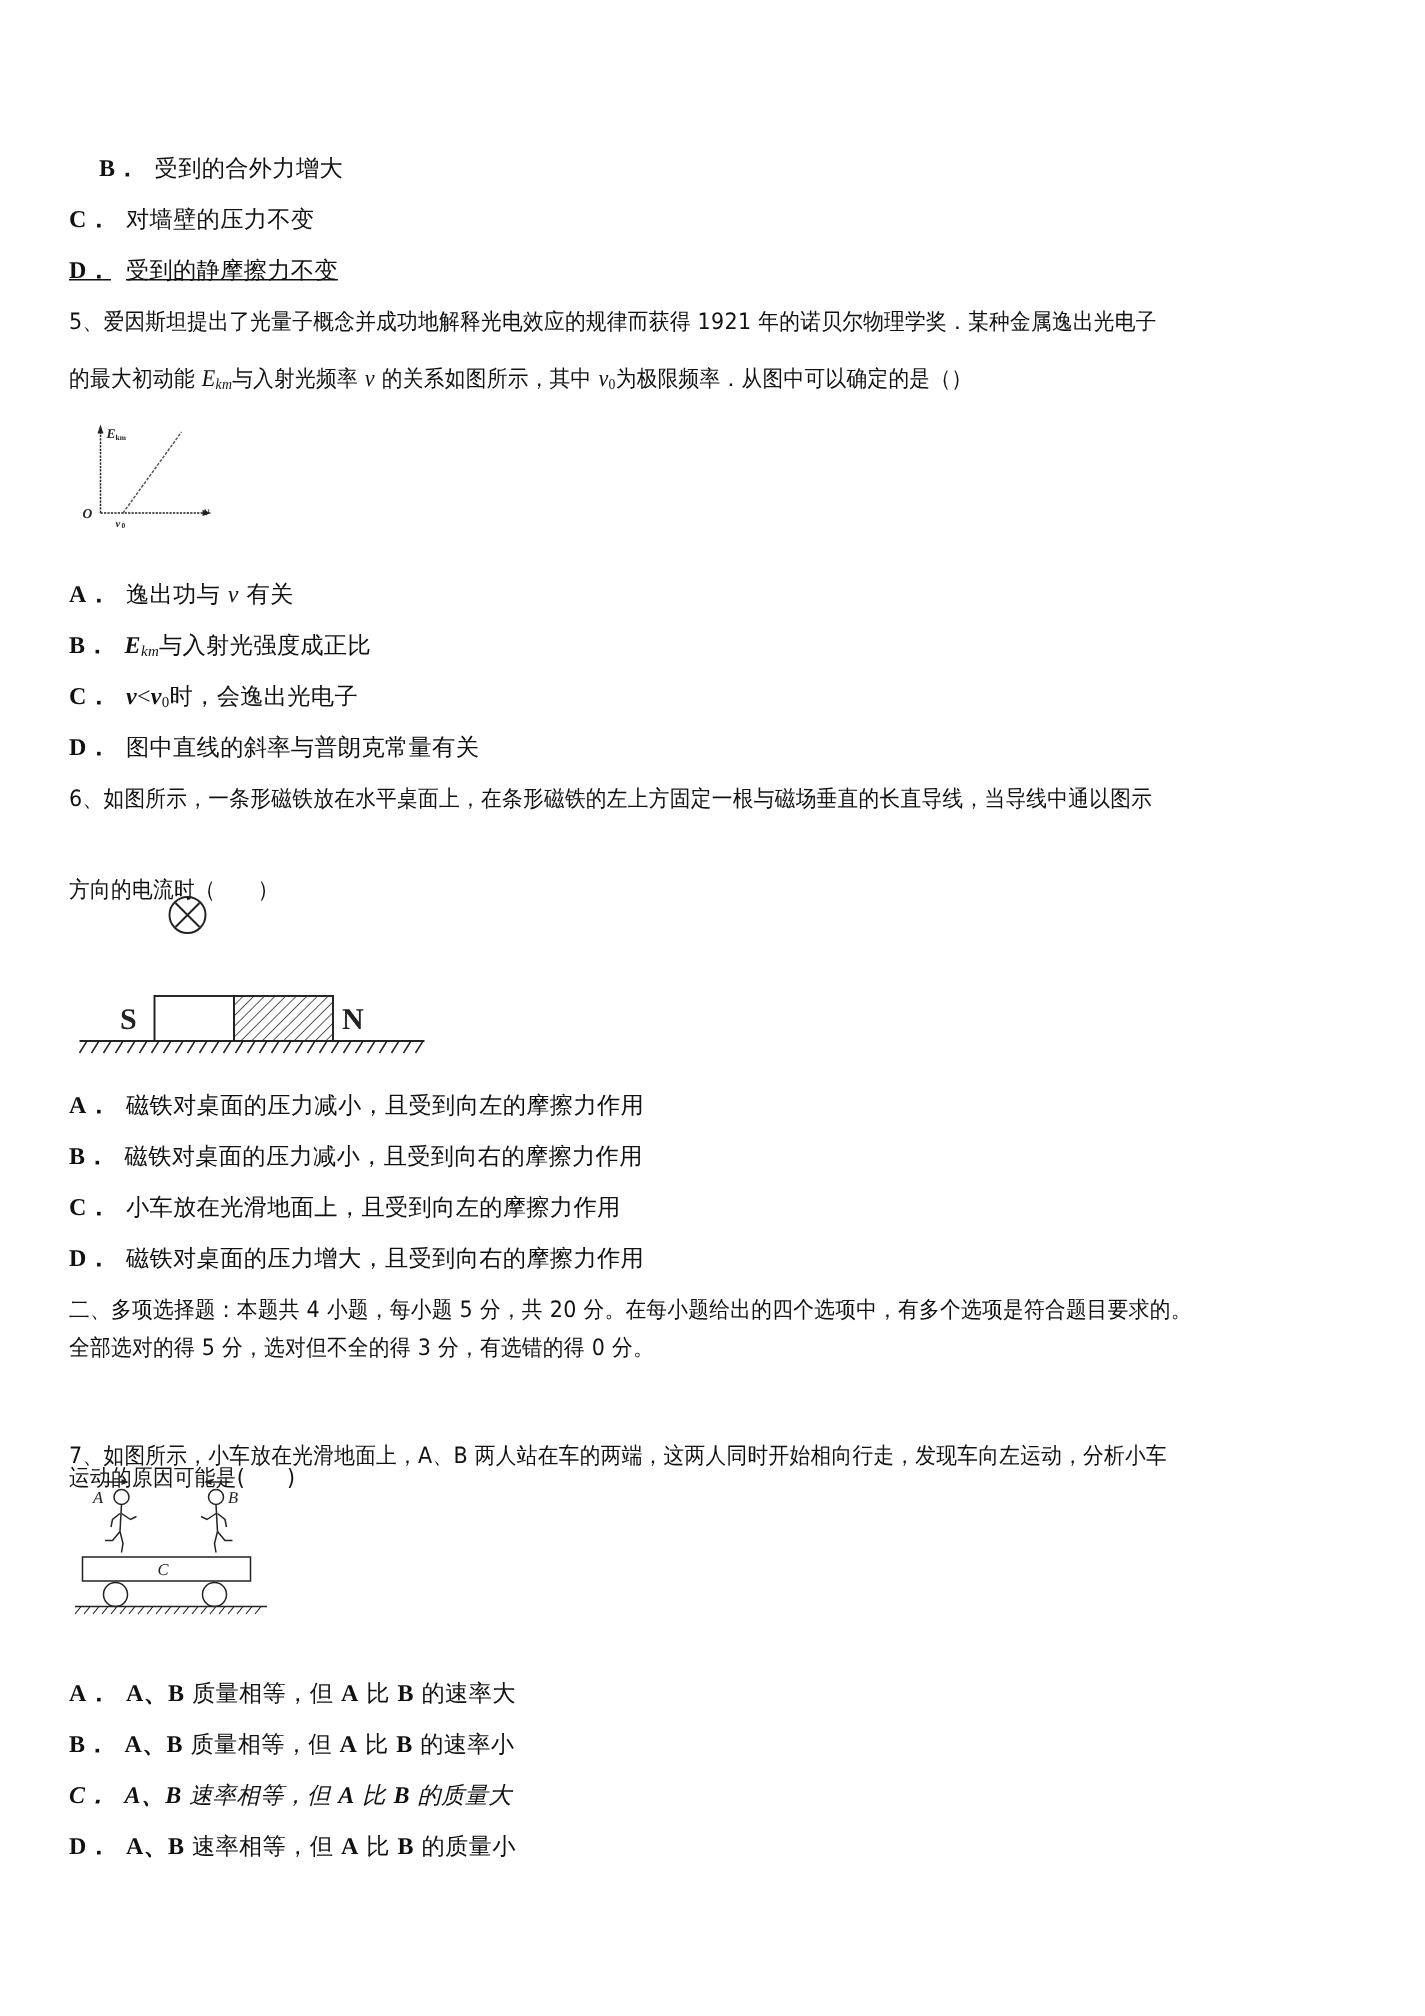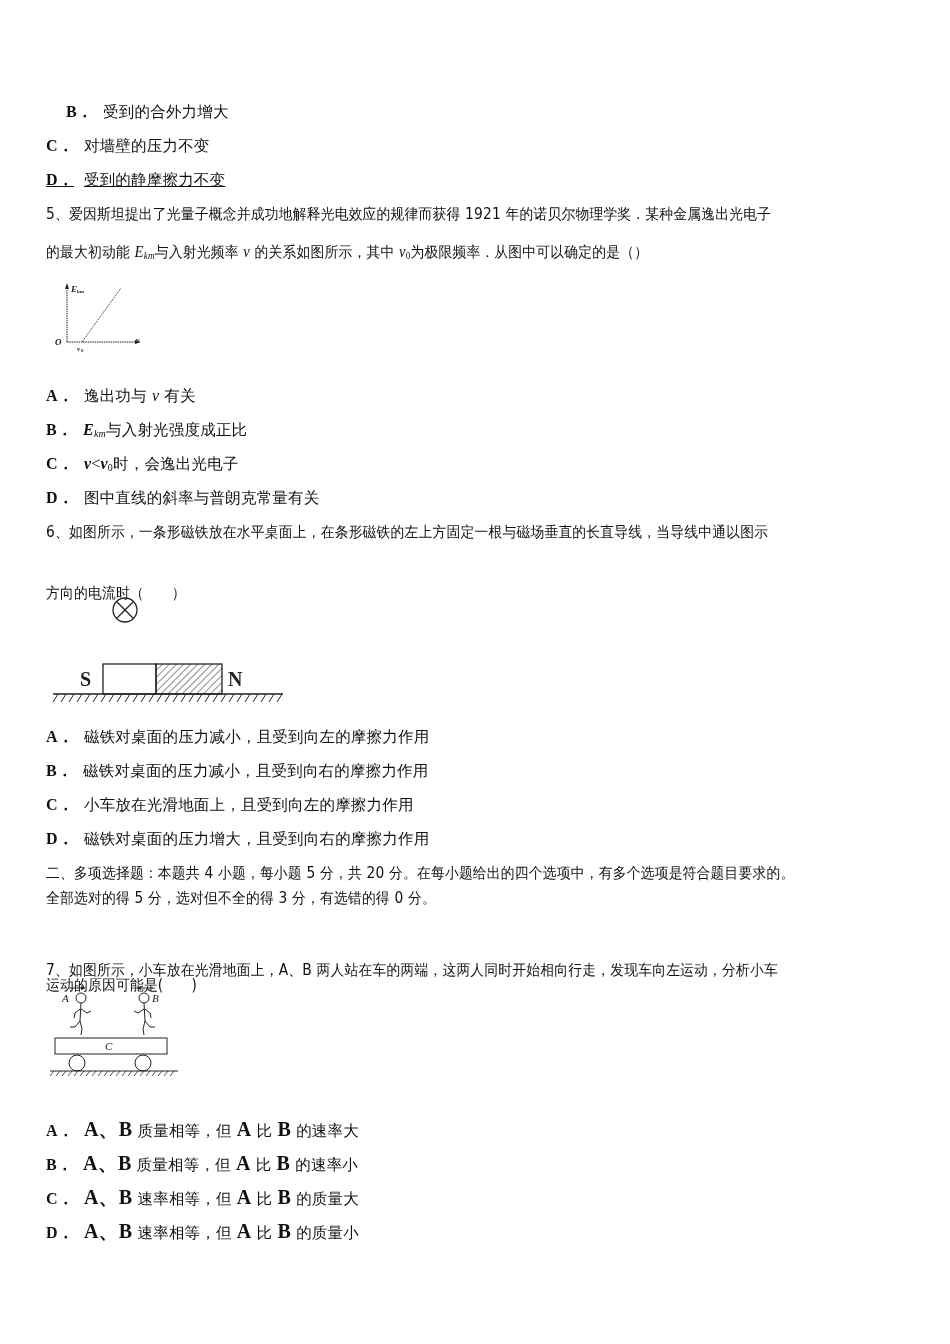--- a/index.html
+++ b/index.html
@@ -25,21 +25,21 @@
     }
     .opt-letter {
       font-family: "Liberation Serif", serif;
       font-weight: bold;
       font-size: 16px;
       margin-right: 10px;
     }
     .bold-latin {
       font-family: "Liberation Serif", serif;
       font-weight: bold;
-      font-size: 20px;
+      font-size: 16px;
     }
     .it {
       font-family: "Liberation Serif", serif;
       font-style: italic;
       font-size: 16px;
     }
     .sub {
       font-family: "Liberation Serif", serif;
       font-style: italic;
       font-size: 10px;
@@ -268,18 +268,18 @@
     </g>
   </svg>
 </div>
 
 <div class="line" style="top:1119px;">
   <span class="opt-letter">A．</span><span class="bold-latin">A、B</span><span> 质量相等，但 </span><span class="bold-latin">A</span><span> 比 </span><span class="bold-latin">B</span><span> 的速率大</span>
 </div>
 <div class="line" style="top:1153px;">
   <span class="opt-letter">B．</span><span class="bold-latin">A、B</span><span> 质量相等，但 </span><span class="bold-latin">A</span><span> 比 </span><span class="bold-latin">B</span><span> 的速率小</span>
 </div>
-<div class="line" style="top:1187px;">
+<div class="line" style="top:1187px;font-style:italic;">
   <span class="opt-letter">C．</span><span class="bold-latin">A、B</span><span> 速率相等，但 </span><span class="bold-latin">A</span><span> 比 </span><span class="bold-latin">B</span><span> 的质量大</span>
 </div>
 <div class="line" style="top:1221px;">
   <span class="opt-letter">D．</span><span class="bold-latin">A、B</span><span> 速率相等，但 </span><span class="bold-latin">A</span><span> 比 </span><span class="bold-latin">B</span><span> 的质量小</span>
 </div>
 
 </body></html>

